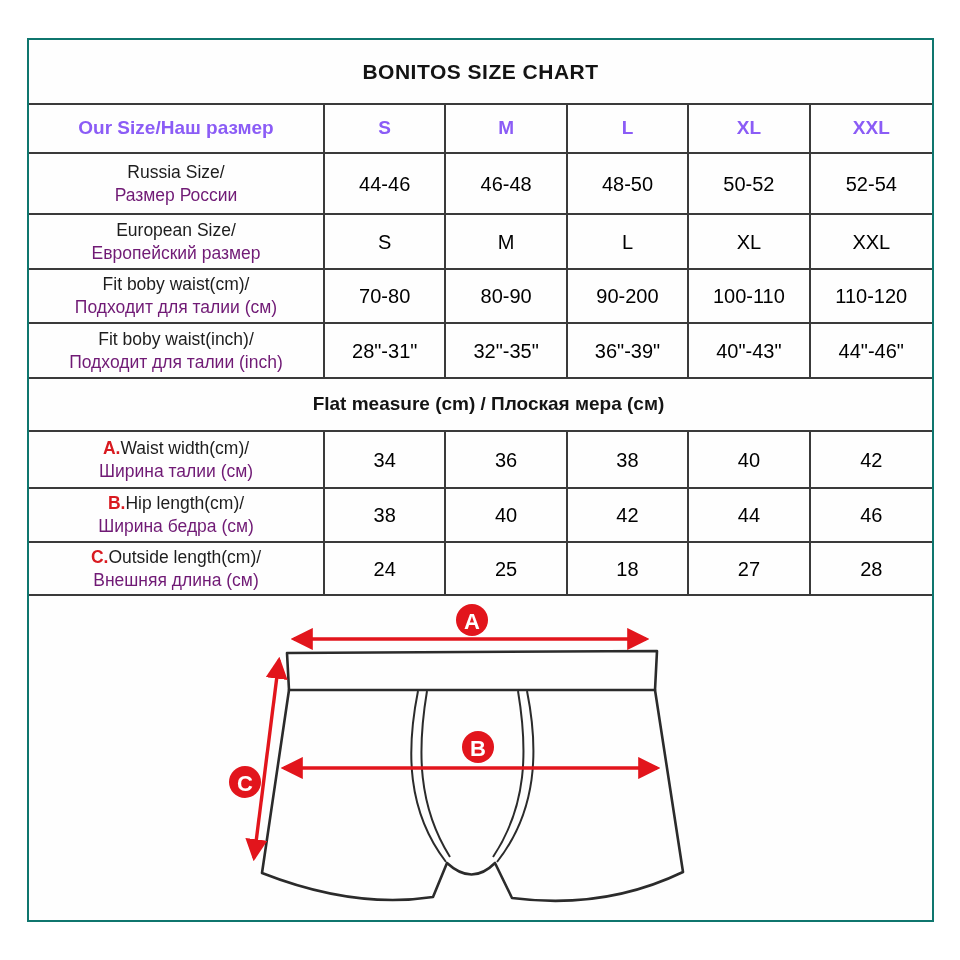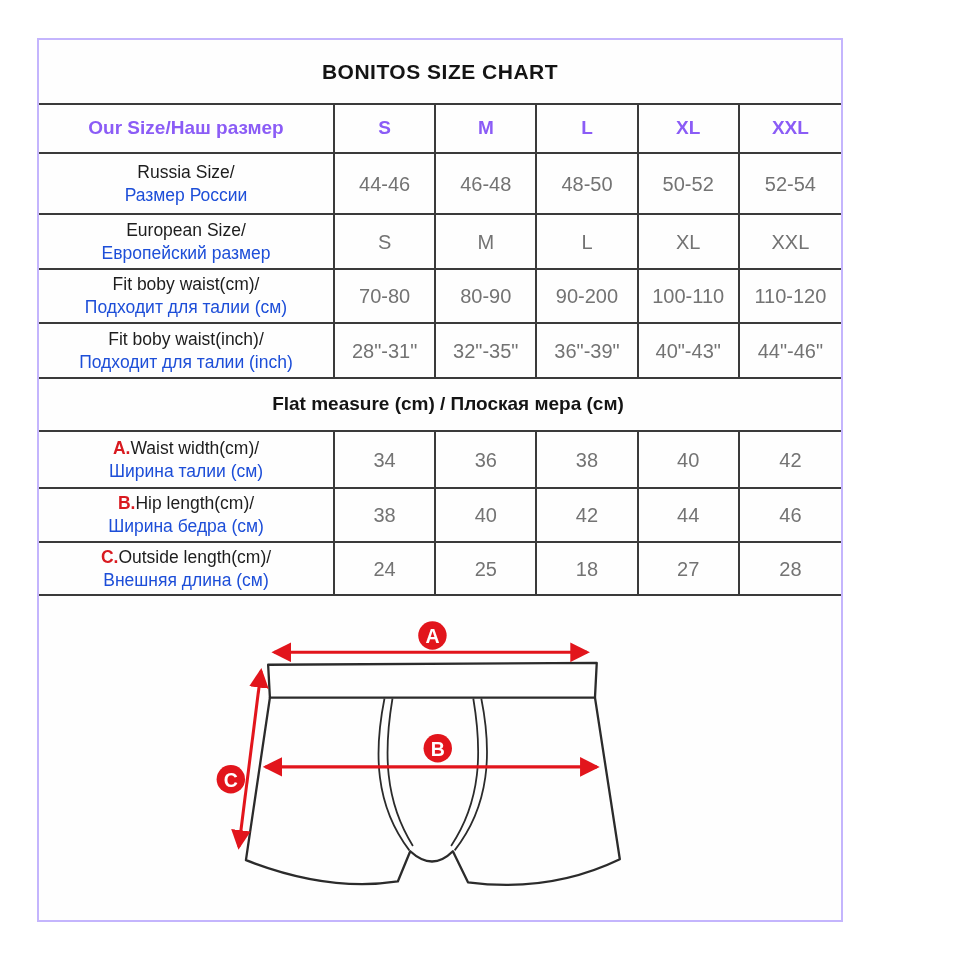--- a/index.html
+++ b/index.html
@@ -1,38 +1,38 @@
 <!DOCTYPE html>
 <html><head>
 <meta charset="utf-8">
 <style>
   html,body{margin:0;padding:0;background:#ffffff;}
   body{width:960px;height:960px;position:relative;font-family:"Liberation Sans",sans-serif;overflow:hidden;}
   .size-chart{
-    position:absolute;left:37px;top:38px;width:806px;height:884px;
-    box-sizing:border-box;border:2px solid #c4b5fd;background:#fefefe;
+    position:absolute;left:27px;top:38px;width:907px;height:884px;
+    box-sizing:border-box;border:2px solid #0f766e;background:#fefefe;
     display:grid;
     grid-template-columns:296px repeat(5,1fr);
     grid-template-rows:65px 49px 61px 55px 54px 55px 53px 57px 54px 53px 1fr;
   }
   .cell{
     box-sizing:border-box;
     border-right:2px solid #3a3a3a;border-bottom:2px solid #3a3a3a;
     display:flex;flex-direction:column;align-items:center;justify-content:center;
     text-align:center;line-height:1.3;
   }
   .cell.last-col{border-right:none;}
   .cell.span-all{grid-column:1 / -1;border-right:none;}
   .cell.no-bottom{border-bottom:none;}
   .title-text{font-size:21px;font-weight:bold;color:#141414;letter-spacing:.5px;}
   .hdr{font-size:19px;font-weight:bold;color:#8b5cf6;}
   .lab-en{font-size:17.5px;color:#1d1d1d;}
-  .lab-ru{font-size:17.5px;color:#1d4ed8;}
+  .lab-ru{font-size:17.5px;color:#701a75;}
   .prefix{font-weight:bold;color:#d91a20;}
-  .val{font-size:20px;color:#737373;text-align:center;}
+  .val{font-size:20px;color:#000000;text-align:center;}
   .section-text{font-size:19px;font-weight:bold;color:#141414;margin-left:16px;}
   .diagram-cell{padding:0;}
   .diagram-cell svg{display:block;width:100%;height:100%;}
 </style>
 </head>
 <body>
 
 <div class="size-chart">
 
   <div class="cell span-all">

